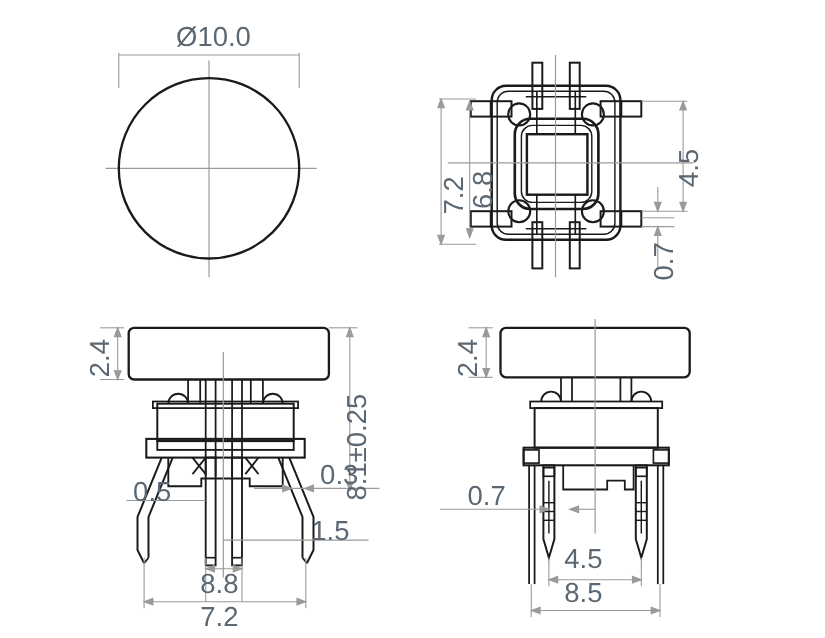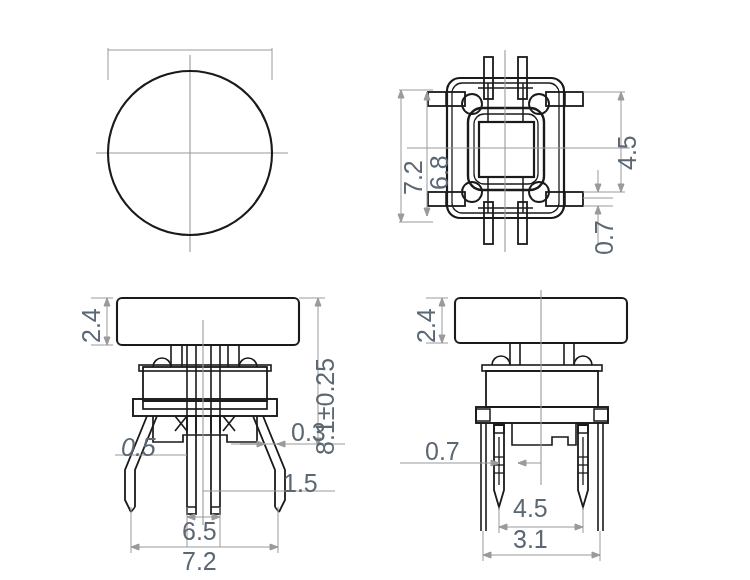--- a/index.html
+++ b/index.html
@@ -22,20 +22,21 @@
 
       <line x1="190" y1="55" x2="190" y2="252" stroke="#9a9a9a" stroke-width="1.1"></line>
       <line x1="96" y1="153" x2="288" y2="153" stroke="#9a9a9a" stroke-width="1.1"></line>
 
       <line x1="108" y1="48" x2="108" y2="80" stroke="#9a9a9a" stroke-width="1"></line>
       <line x1="272" y1="48" x2="272" y2="80" stroke="#9a9a9a" stroke-width="1"></line>
       <line x1="108" y1="50" x2="272" y2="50" stroke="#9a9a9a" stroke-width="1"></line>
 
       <circle cx="190" cy="153" r="82" fill="none" stroke="#1a1a1a" stroke-width="2.1"></circle>
     </svg>
+    <div class="dimtxt" style="left:160px;top:20px;">Ø10.0</div>
   </div>
 
   <div class="view" style="left:385px;top:40px;width:330px;height:240px;">
     <svg width="330" height="240" viewBox="0 0 330 240">
       <g stroke="#1a1a1a" fill="none" stroke-width="1.8">
 
         <rect x="99" y="17" width="9" height="42"></rect>
         <rect x="133" y="17" width="9" height="42"></rect>
 
         <rect x="99" y="162" width="9" height="42"></rect>
@@ -185,23 +186,23 @@
         <line x1="96" y1="262" x2="243" y2="262"></line>
         <polygon points="96,262 104,259 104,265"></polygon>
         <polygon points="243,262 235,259 235,265"></polygon>
         <line x1="96" y1="222" x2="96" y2="268"></line>
         <line x1="243" y1="222" x2="243" y2="268"></line>
       </g>
     </svg>
     <div class="dimtxt rot" style="left:42px;top:58px;">2.4</div>
     <div class="dimtxt rot" style="left:276px;top:170px;">8.1±0.25</div>
     <div class="dimtxt" style="left:256px;top:133px;text-align:right;">0.3</div>
-    <div class="dimtxt" style="left:86px;top:148px;font-style:italic;">0.5</div>
+    <div class="dimtxt" style="left:86px;top:148px;">0.5</div>
     <div class="dimtxt" style="left:248px;top:184px;">1.5</div>
-    <div class="dimtxt" style="left:147px;top:232px;">6.5</div>
+    <div class="dimtxt" style="left:147px;top:232px;">8.8</div>
     <div class="dimtxt" style="left:147px;top:262px;">7.2</div>
   </div>
 
   <div class="view" style="left:400px;top:285px;width:330px;height:295px;">
     <svg width="330" height="295" viewBox="0 0 330 295">
       <g stroke="#1a1a1a" fill="none" stroke-width="1.9">
 
         <rect x="55" y="13" width="172" height="45" rx="5" ry="5" stroke-width="2.1"></rect>
 
         <line x1="110" y1="58" x2="110" y2="80" stroke-width="1.6"></line>
@@ -264,16 +265,16 @@
         <line x1="83" y1="270" x2="200" y2="270"></line>
         <polygon points="83,270 91,267 91,273"></polygon>
         <polygon points="200,270 192,267 192,273"></polygon>
         <line x1="83" y1="246" x2="83" y2="276"></line>
         <line x1="200" y1="246" x2="200" y2="276"></line>
       </g>
     </svg>
     <div class="dimtxt rot" style="left:12px;top:58px;">2.4</div>
     <div class="dimtxt" style="left:25px;top:152px;">0.7</div>
     <div class="dimtxt" style="left:113px;top:209px;">4.5</div>
-    <div class="dimtxt" style="left:113px;top:240px;">3.1</div>
+    <div class="dimtxt" style="left:113px;top:240px;">8.5</div>
   </div>
 
 </div>
 
 </body></html>

